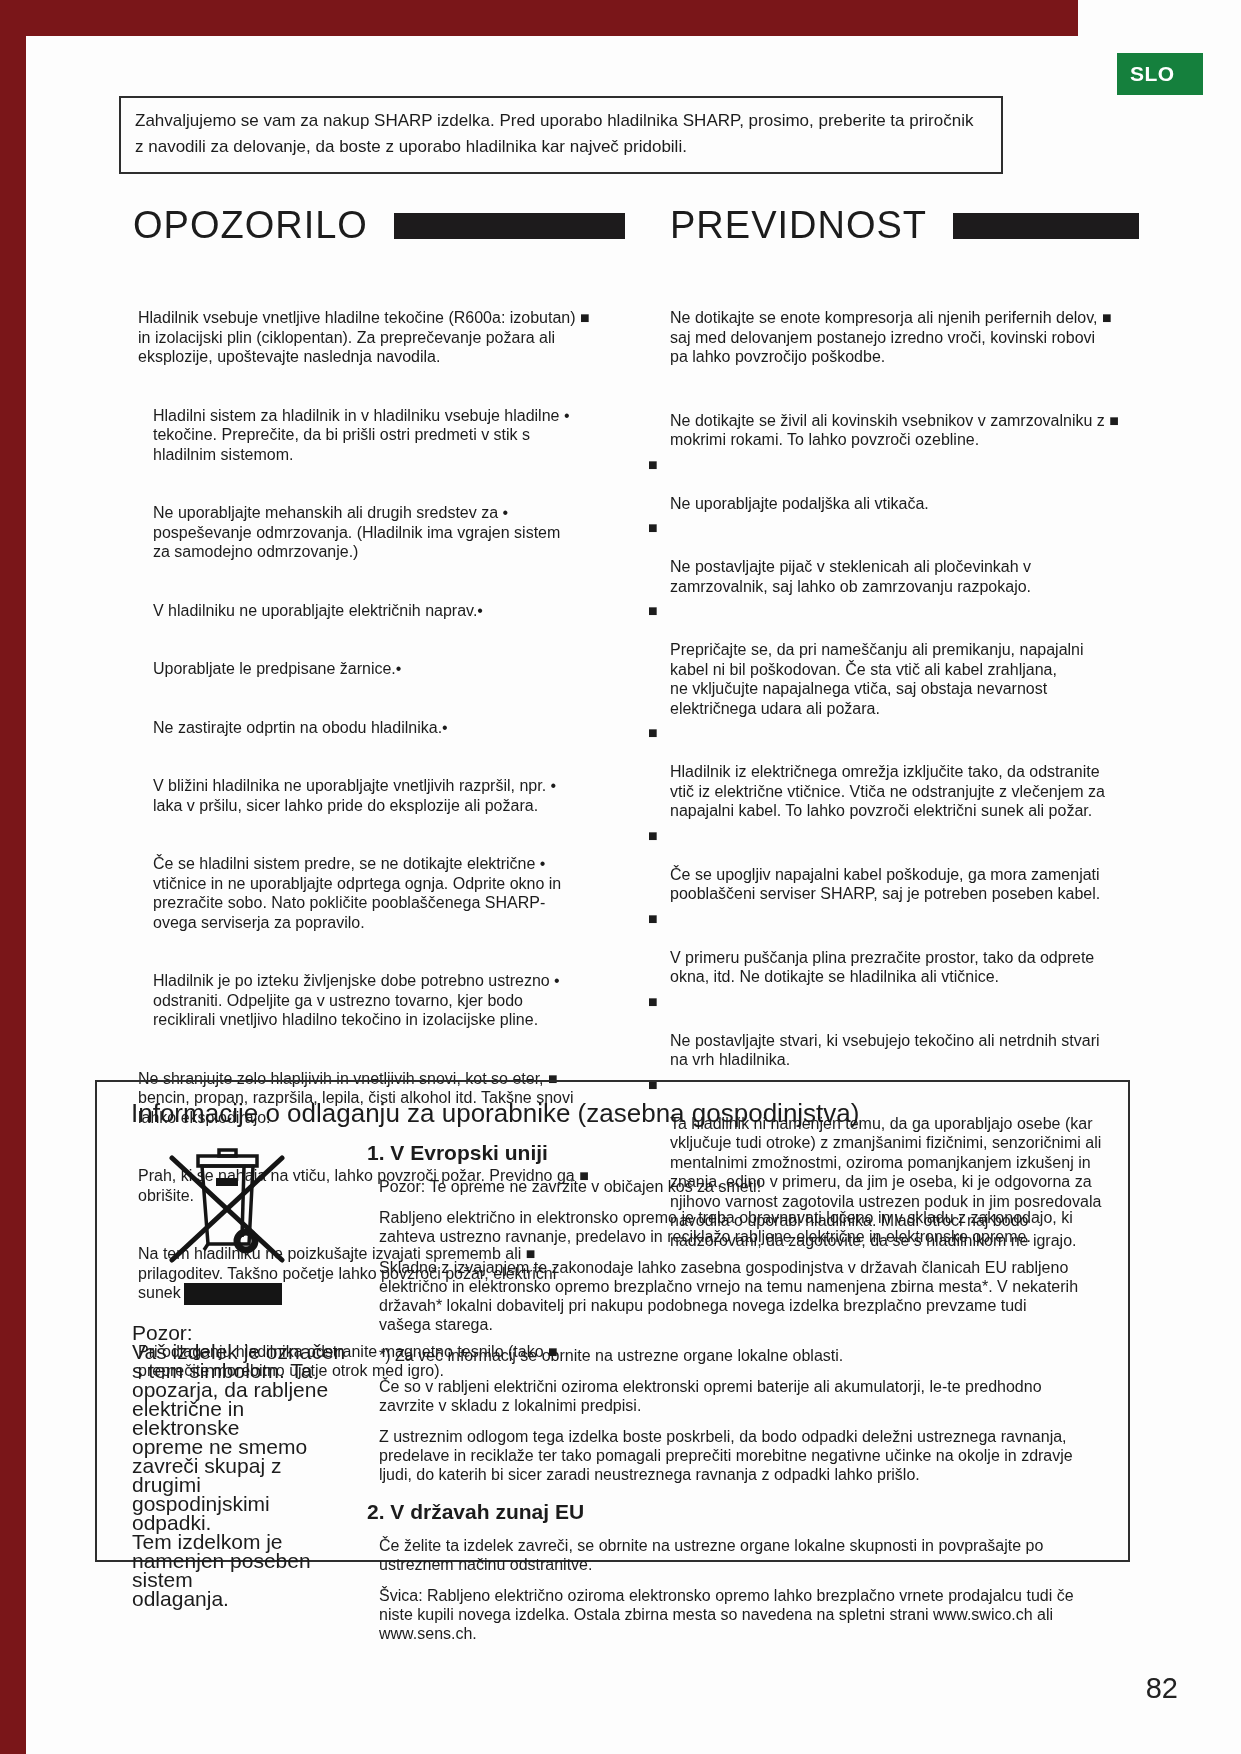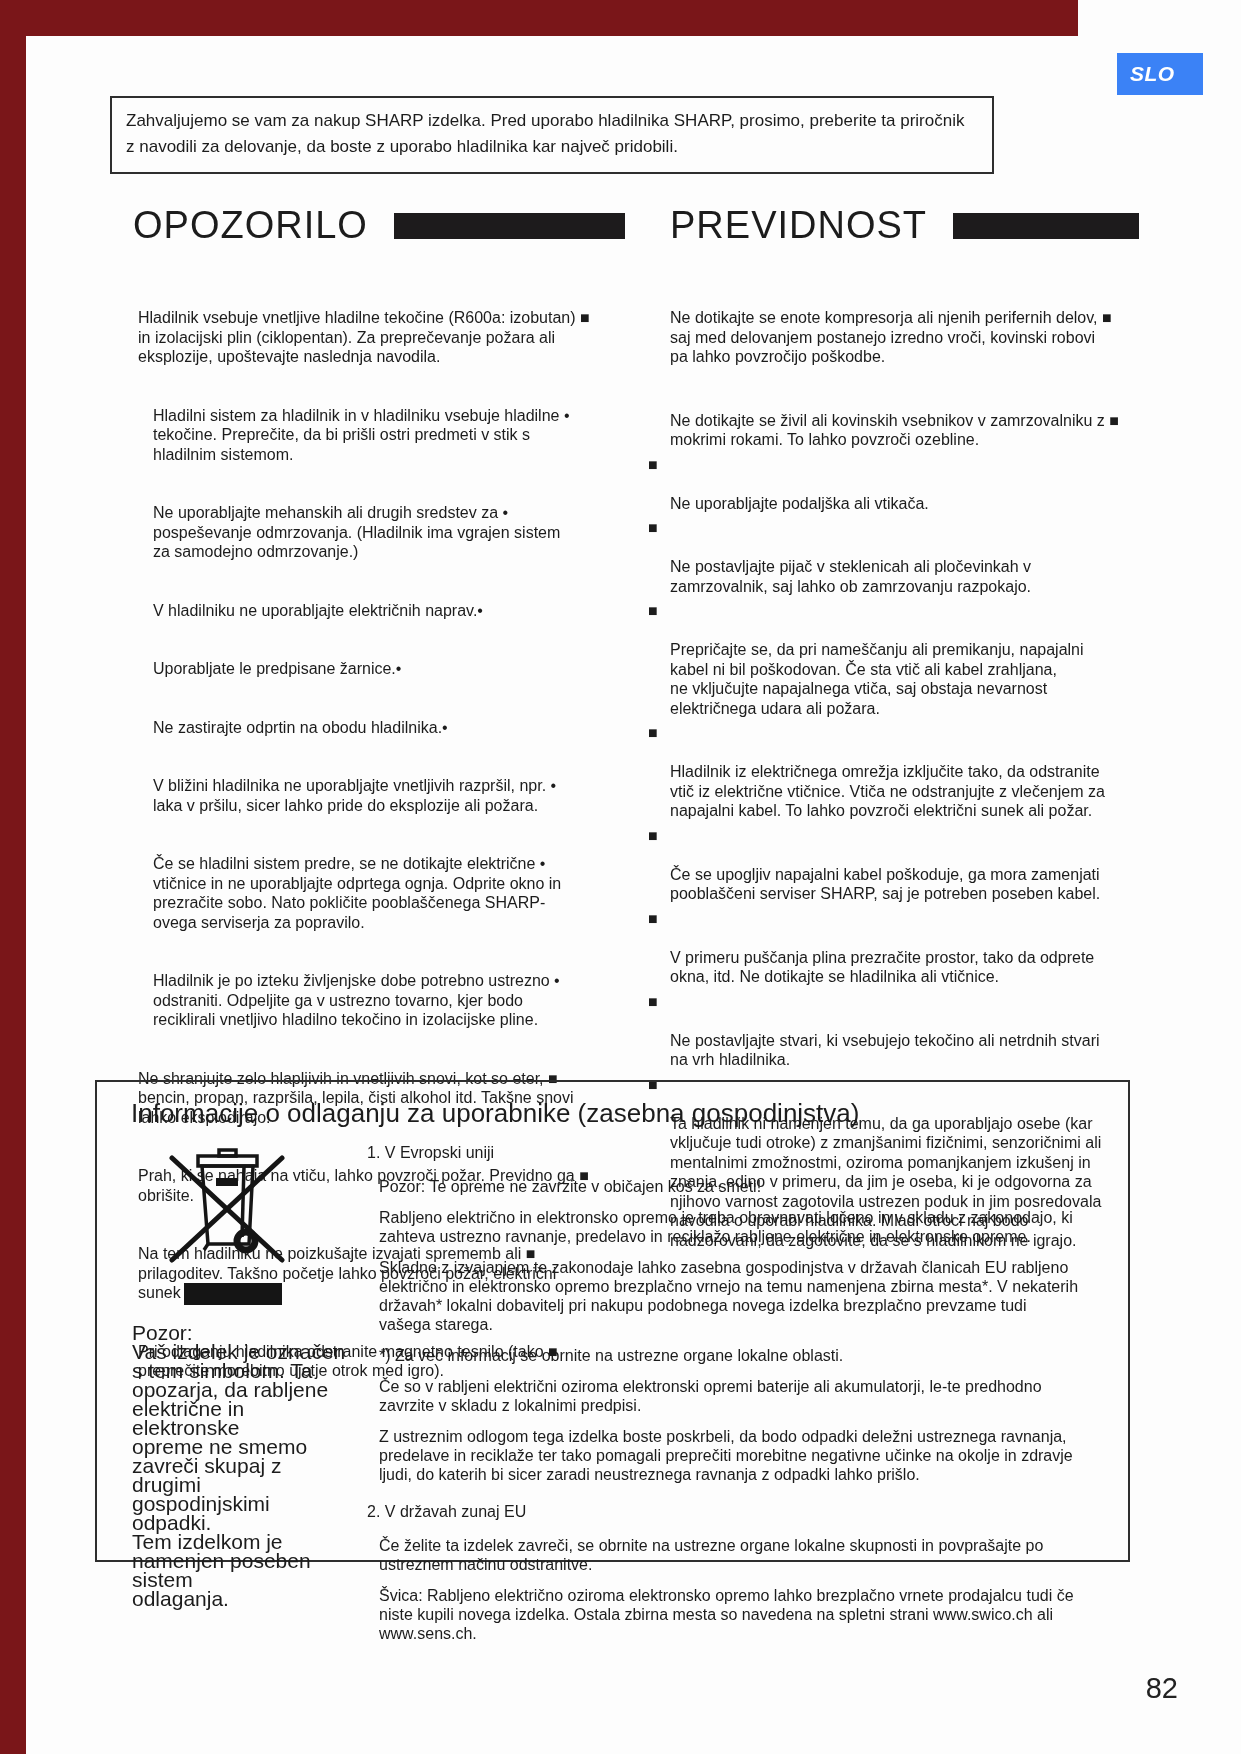--- a/index.html
+++ b/index.html
@@ -5,24 +5,24 @@
   html,body{margin:0;padding:0;background:#e8e8e8;}
   .page{
     position:relative; width:1241px; height:1754px; background:#fdfdfd;
     font-family:"Liberation Sans", sans-serif; color:#1c1c1c; overflow:hidden;
     margin:0 auto;
   }
   
   .band-left{position:absolute; left:0; top:0; width:26px; height:1754px; background:#7a1619;}
   .band-top{position:absolute; left:0; top:0; width:1078px; height:36px; background:#7a1619;}
   
-  .slo{position:absolute; left:1117px; top:53px; width:86px; height:42px; background:#3b82f6;
-       color:#fff; font-weight:bold; font-size:21px; line-height:42px; padding-left:13px; box-sizing:border-box; letter-spacing:.5px;font-style:italic;}
-  
-  .intro{position:absolute; left:110px; top:96px; width:884px; box-sizing:border-box;
+  .slo{position:absolute; left:1117px; top:53px; width:86px; height:42px; background:#15803d;
+       color:#fff; font-weight:bold; font-size:21px; line-height:42px; padding-left:13px; box-sizing:border-box; letter-spacing:.5px;}
+  
+  .intro{position:absolute; left:119px; top:96px; width:884px; box-sizing:border-box;
          border:2px solid #2e2e2e; padding:10px 14px 12px 14px;}
   .intro p{margin:0; font-size:17px; line-height:26px; white-space:pre-line;}
   
   .cols{position:absolute; left:133px; top:205px; width:1006px; display:flex;}
   .col{box-sizing:border-box;}
   .col-left{width:492px; margin-right:23px;}
   .col-right{width:491px;}
   .hrow{display:flex; align-items:center; height:40px; margin-bottom:24px;}
   .htitle{font-size:38px; line-height:40px; letter-spacing:1px; white-space:nowrap;}
   .hbar{flex:1; height:26px; background:#1d1b1c; margin-left:26px; margin-top:2px;}
@@ -36,21 +36,21 @@
   
   .disposal{position:absolute; left:95px; top:1080px; width:1035px; height:482px; box-sizing:border-box;
             border:2px solid #2e2e2e; padding:16px 20px 14px 20px;}
   .dtitle{font-size:26px; margin:0 0 12px 14px;}
   .dcontent{display:flex;}
   .dleft{width:235px; flex:0 0 235px;}
   .weee{margin:6px 0 0 50px; display:block;}
   .weee-bar{width:98px; height:22px; background:#151515; margin:14px 0 0 67px;}
   .dcaption{margin:18px 0 0 15px; font-size:21px; line-height:19px; white-space:pre-line; width:215px;}
   .dright{flex:1; padding-left:15px;}
-  .dhead{font-size:16px; font-weight:normal; margin:0 0 4px 0; line-height:24px;}
+  .dhead{font-size:21px; font-weight:bold; margin:0 0 4px 0; line-height:24px;}
   .dhead2{margin-top:16px;}
   .dpar{margin:12px; font-size:16px; line-height:19px; white-space:pre-line;}
   .pagenum{position:absolute; left:1088px; top:1630px; width:90px; text-align:right; font-size:29px; color:#222;margin-top:42px;}
 </style>
 </head>
 <body>
 
 <div class="page">
 
   <div class="band-left"></div>

